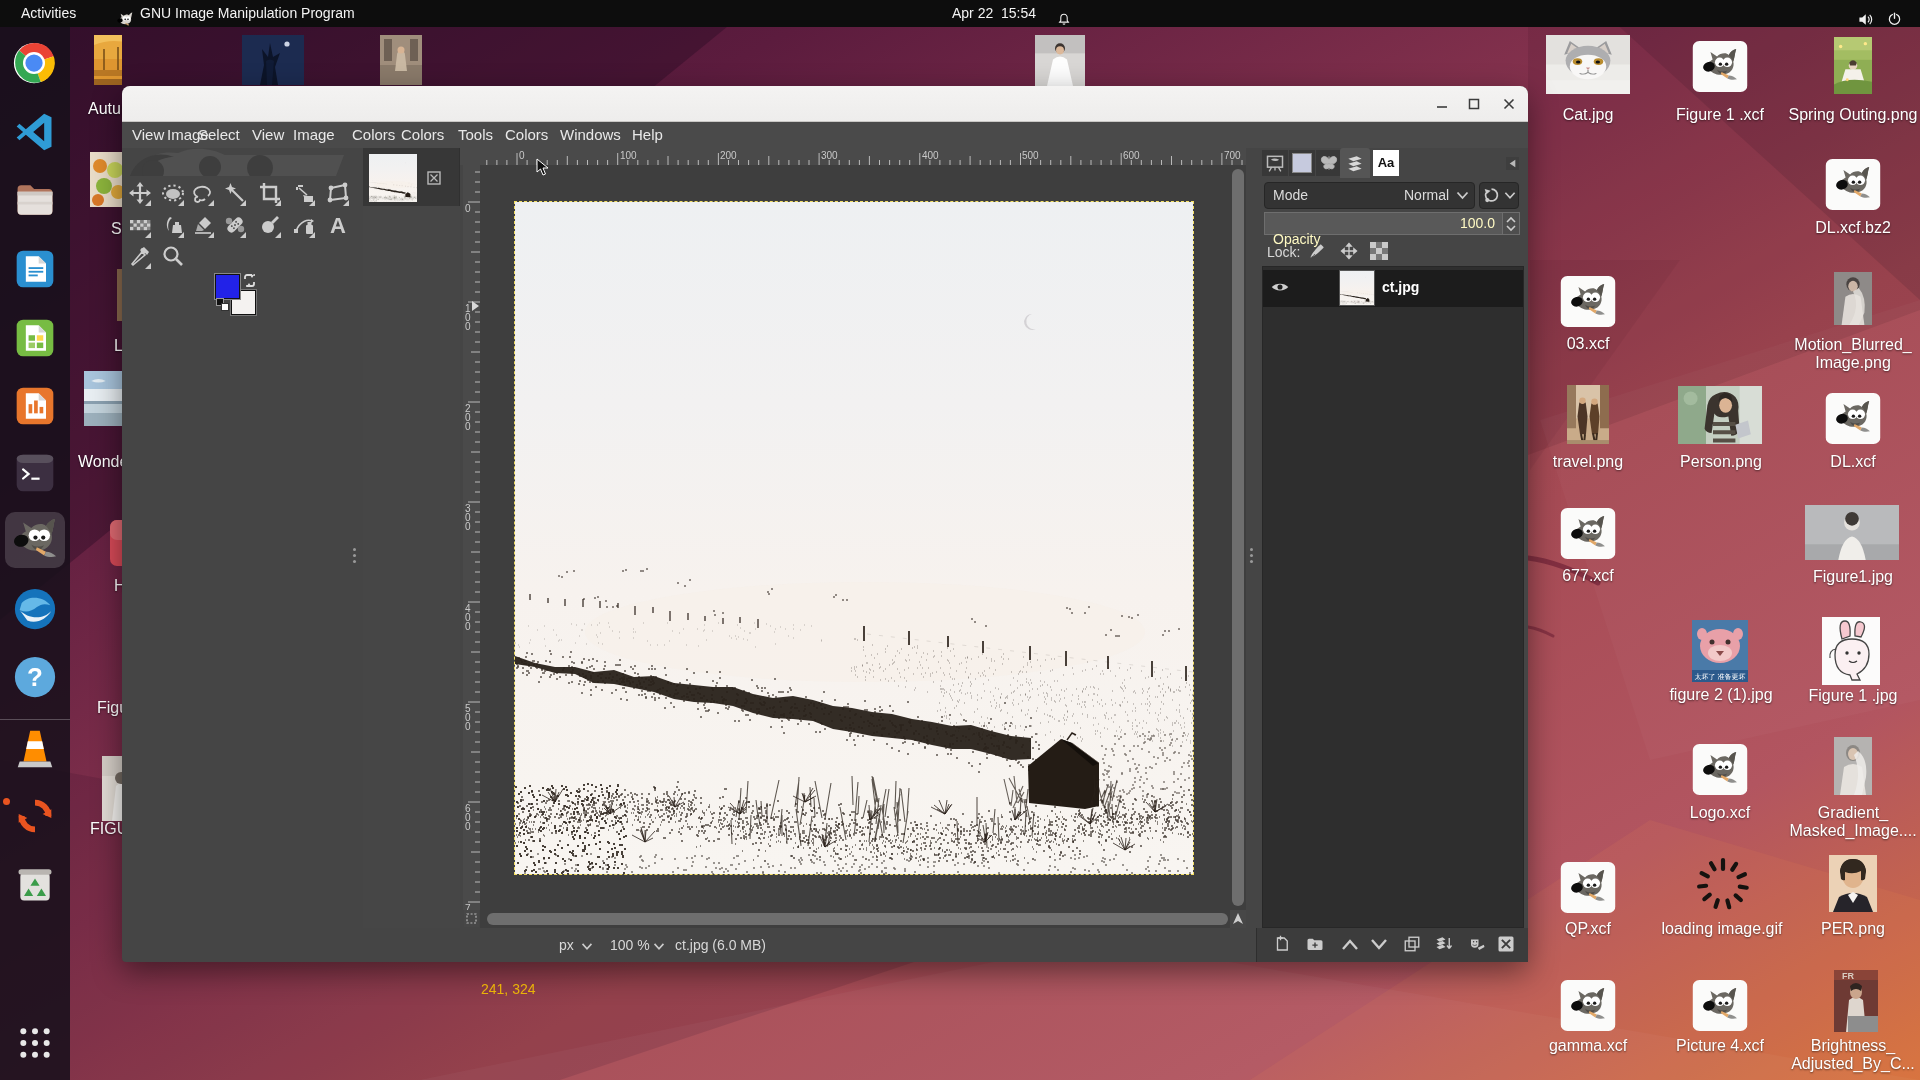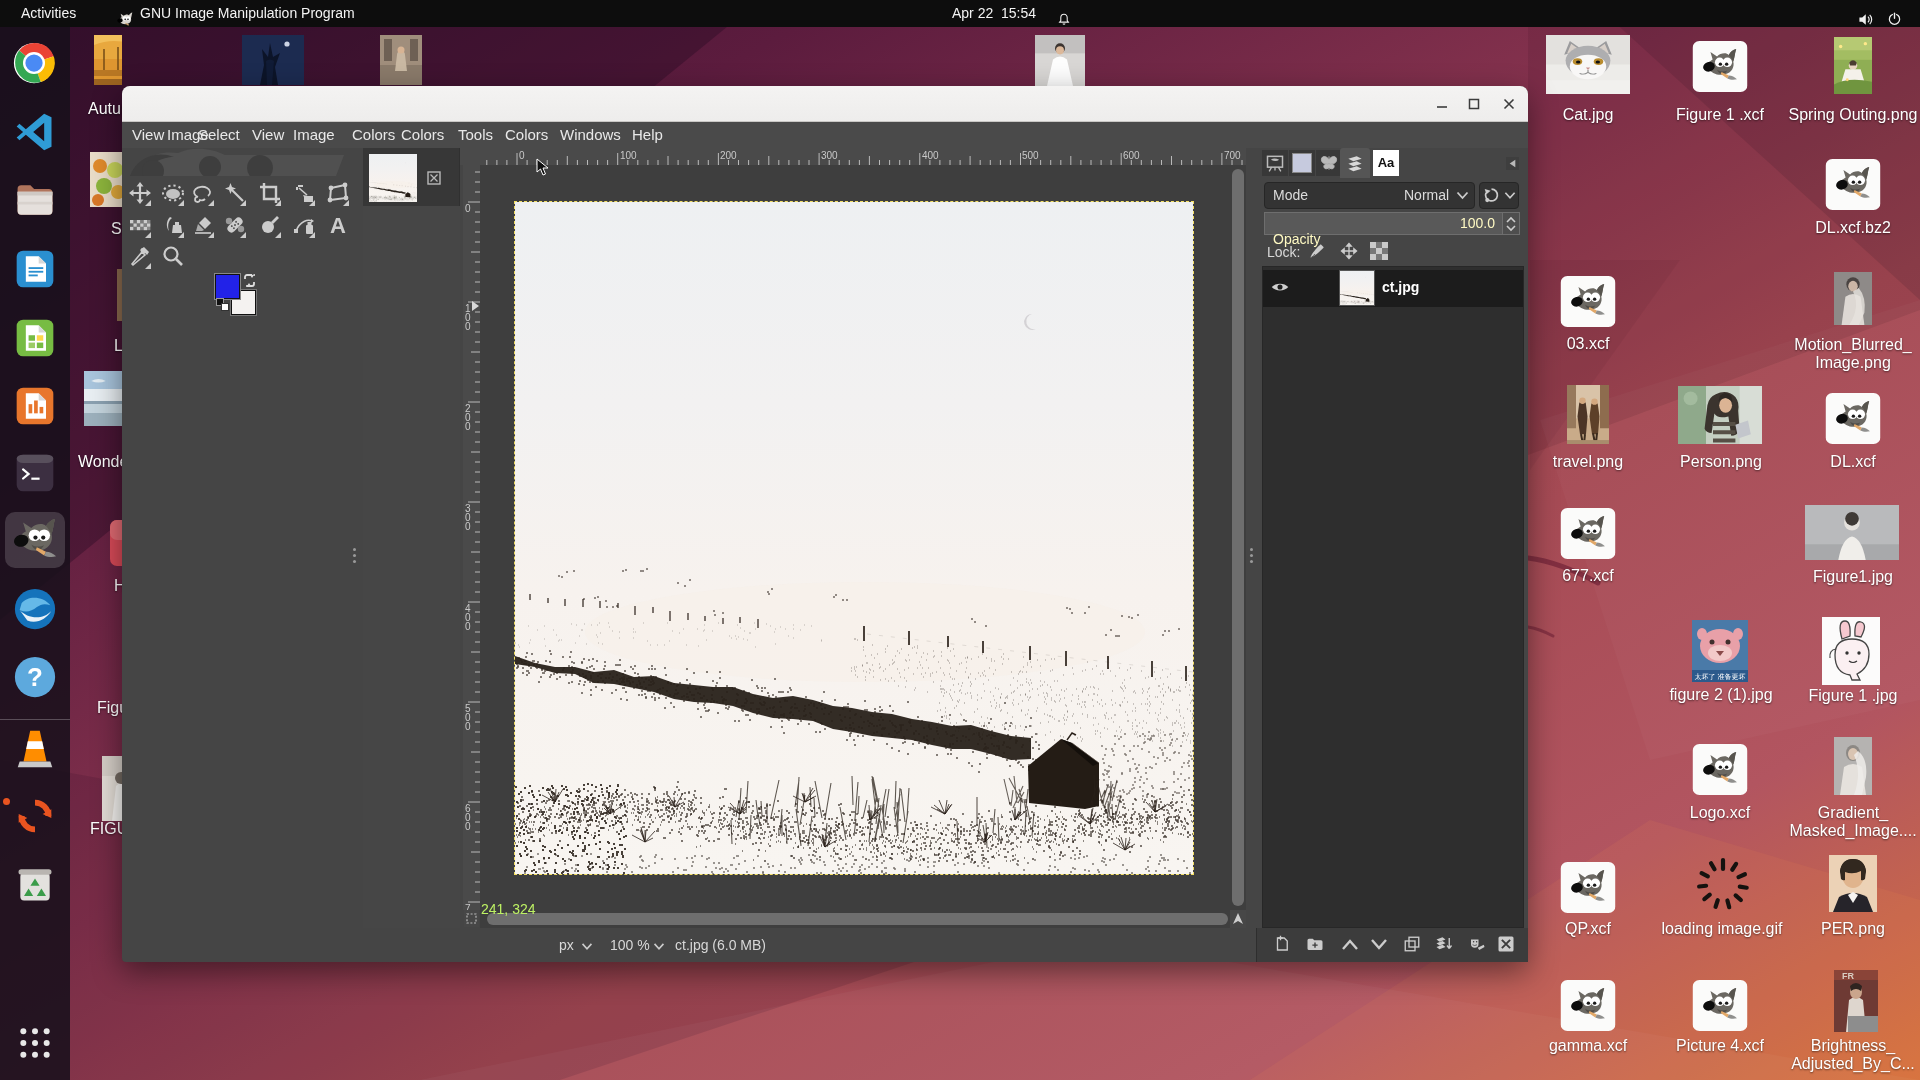--- a/index.html
+++ b/index.html
@@ -898,21 +898,21 @@
       <path d="M4 6 h10 v6 a5 5 0 0 1 -10 0z" fill="#ccc"></path>
       <circle cx="7.5" cy="9" r="1" fill="#3c3c3c"></circle>
       <circle cx="11.5" cy="9" r="1" fill="#3c3c3c"></circle>
       <path d="M6 13 q3 2 6 0" stroke="#3c3c3c" fill="none"></path>
       <path d="M13 17 L21 13 L22 16 L15 20Z" fill="#ccc"></path>
     </svg>
 <svg class="abs" style="left:1375px;top:849px" width="18" height="18" viewBox="0 0 24 24">
       <rect x="2" y="2" width="20" height="20" fill="#ccc" rx="2"></rect>
       <path d="M6.5 6.5 L17.5 17.5 M17.5 6.5 L6.5 17.5" stroke="#3c3c3c" stroke-width="2.6"></path>
     </svg>
-    <div class="abs" style="left:359px;top:815px;color:#bef264">241, 324</div>
+    <div class="abs" style="left:359px;top:895px;color:#eab308">241, 324</div>
 <div class="abs" style="left:437px;top:851px;color:#d8d8d8">px</div>
 <svg class="abs" style="left:459px;top:857px" width="12" height="8" viewBox="0 0 13 9">
       <path d="M1.5 1 L6.5 6.5 L11.5 1" stroke="#ccc" stroke-width="1.8" fill="none"></path>
     </svg>
 <div class="abs" style="left:488px;top:851px;color:#d8d8d8">100 %</div>
 <svg class="abs" style="left:531px;top:857px" width="12" height="8" viewBox="0 0 13 9">
       <path d="M1.5 1 L6.5 6.5 L11.5 1" stroke="#ccc" stroke-width="1.8" fill="none"></path>
     </svg>
 <div class="abs" style="left:553px;top:851px;color:#d8d8d8">ct.jpg (6.0 MB)</div>
   </div>

